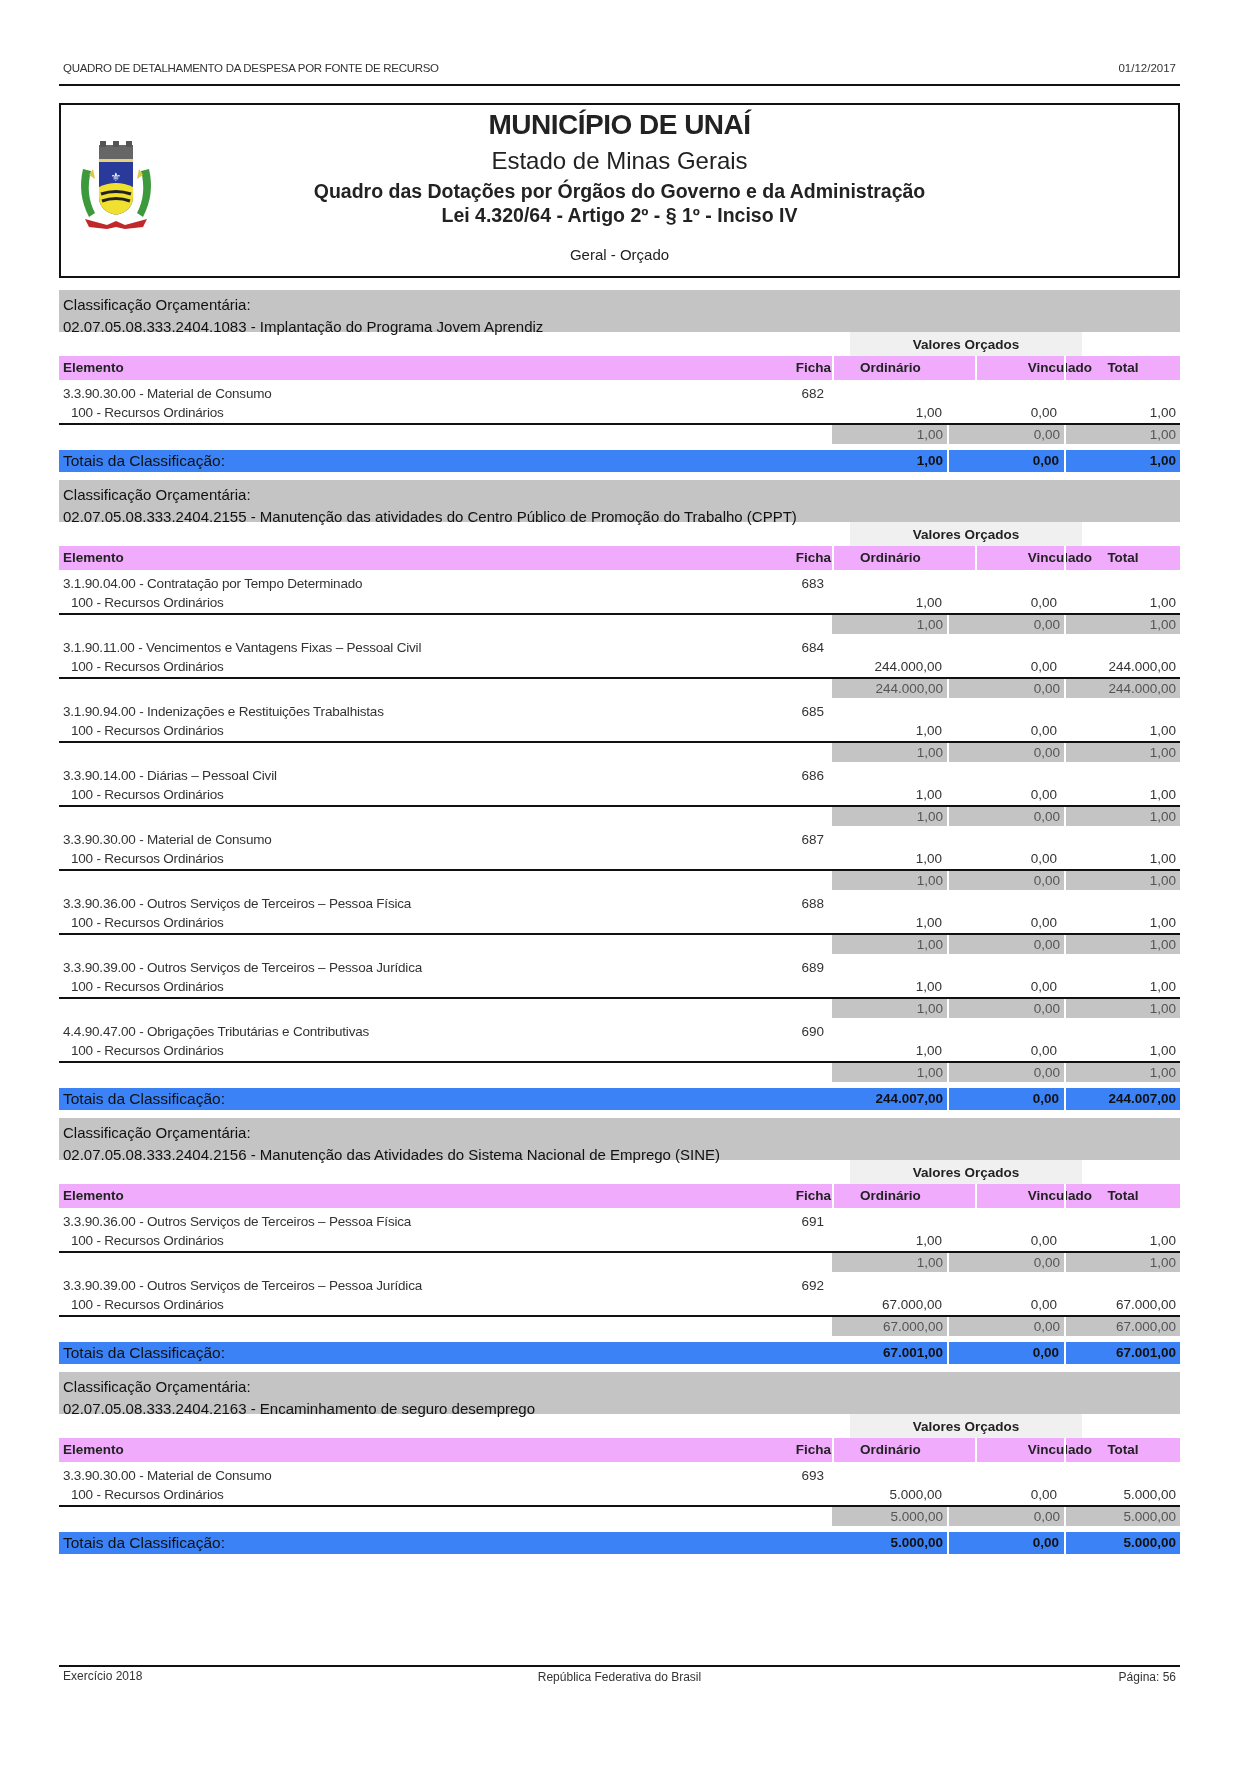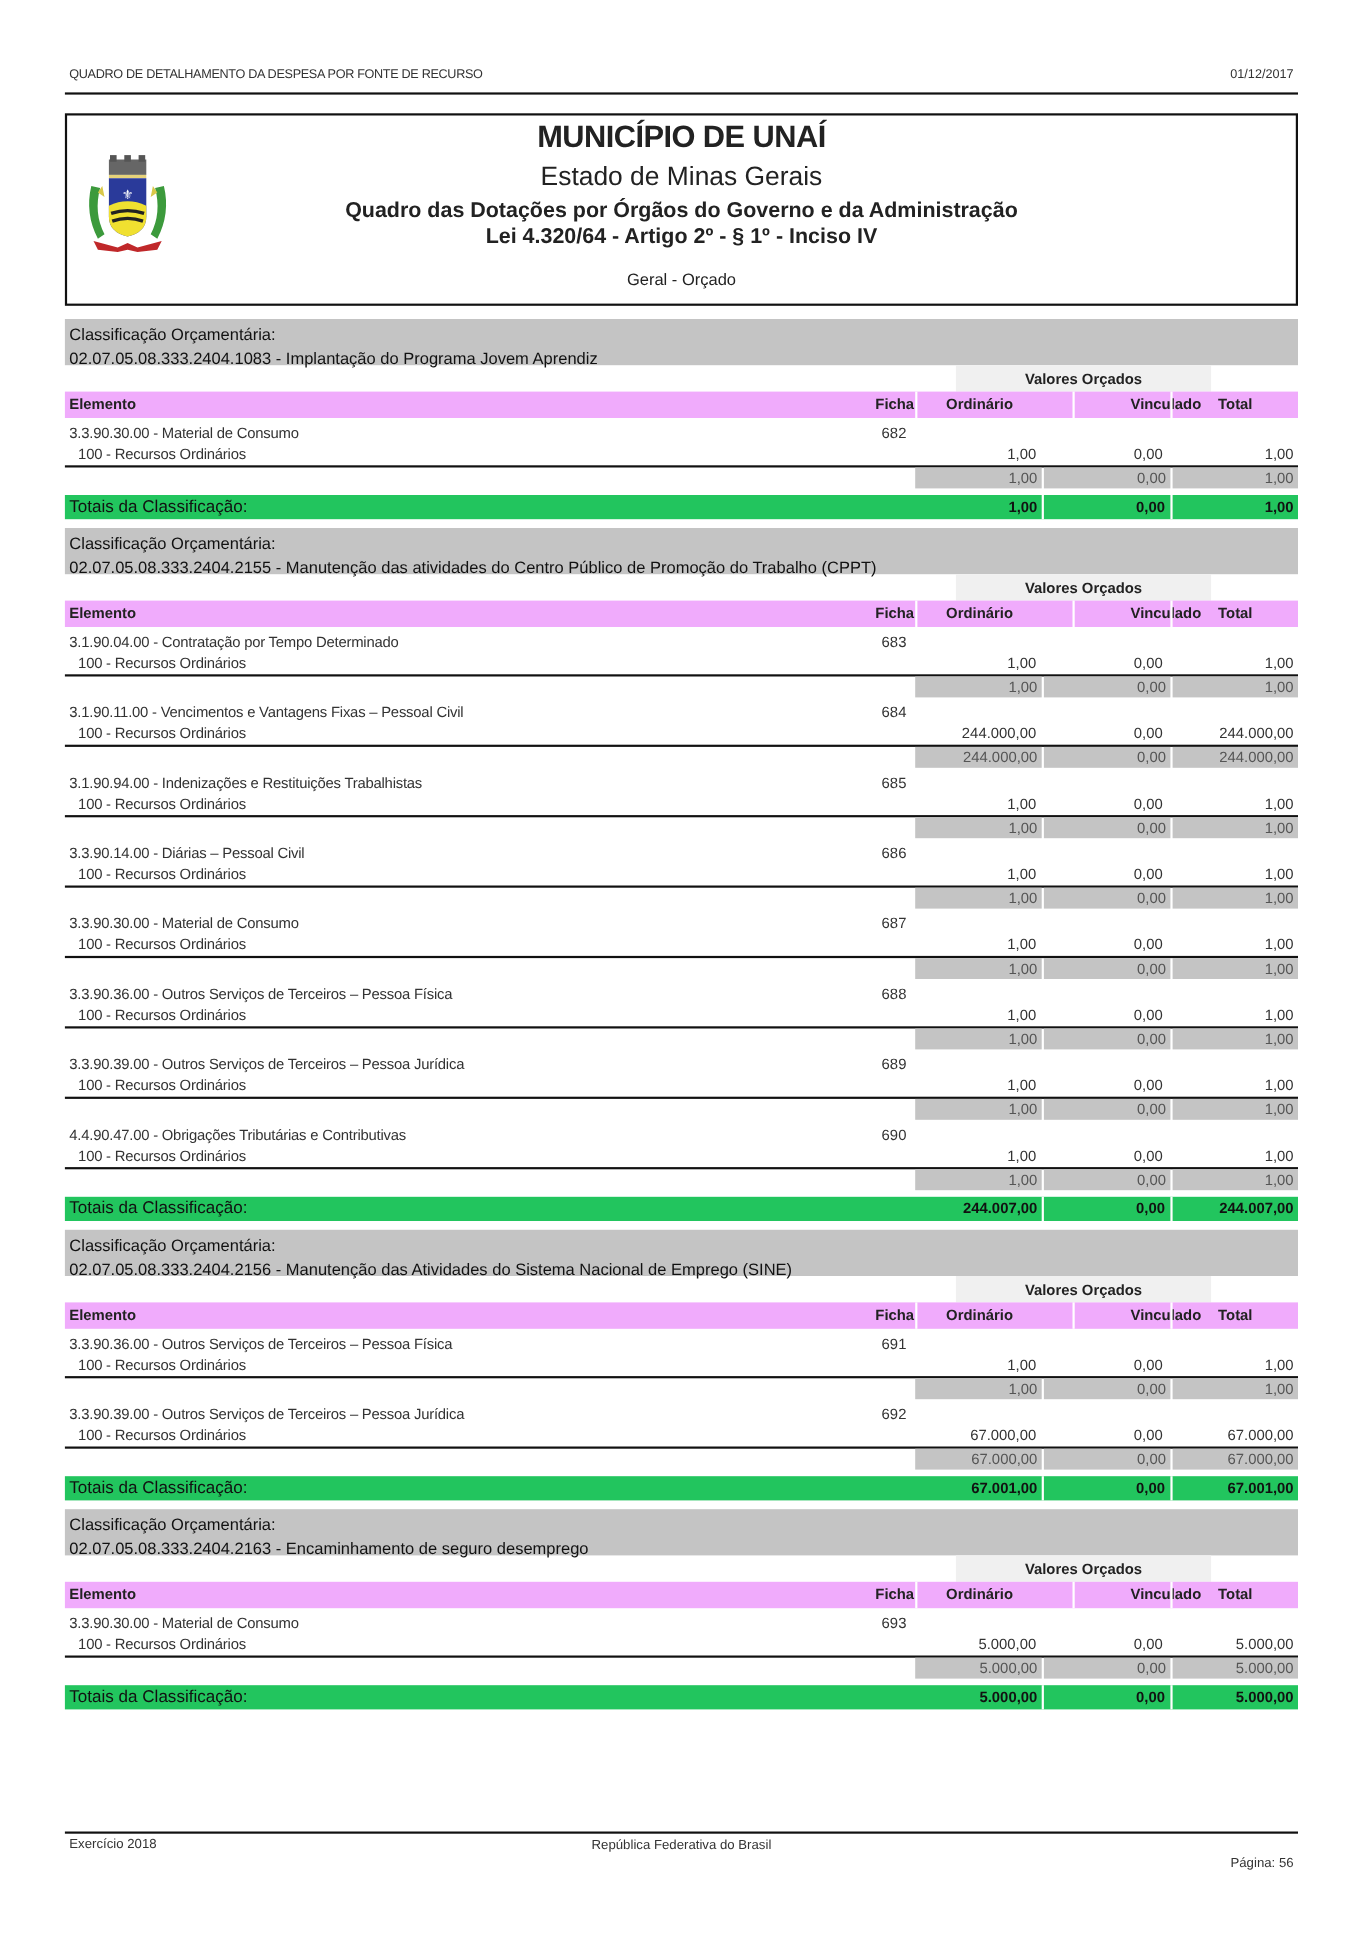--- a/index.html
+++ b/index.html
@@ -14,54 +14,54 @@
   .h1 { top:4px; font-size:28px; font-weight:bold; letter-spacing:-0.5px; }
   .h2 { top:42px; font-size:24px; }
   .h3 { top:75px; font-size:19.5px; font-weight:bold; }
   .h4 { top:99px; font-size:19.5px; font-weight:bold; }
   .h5 { top:141px; font-size:15px; }
 
   .content { position:absolute; left:59px; top:290px; width:1121px; }
   .cls-head { background:#c4c4c4; padding:4px 4px 2px 4px; font-size:15px; line-height:22px; color:#111; height:40px; box-sizing:border-box; height:42px; }
   .row { position:relative; height:20px; font-size:13.5px; }
   .vo-row { height:24px; }
-  .vo { position:absolute; left:810px; width:232px; height:24px; background:#f0f0f0; text-align:center; font-weight:bold; font-size:13.5px; line-height:26px; }
+  .vo { position:absolute; left:791px; width:232px; height:24px; background:#f0f0f0; text-align:center; font-weight:bold; font-size:13.5px; line-height:26px; }
   .colhead { height:24px; background:#f0abfc; font-weight:bold; font-size:13.5px; line-height:24px; }
   .colhead .cell { position:absolute; top:0; }
   .c-el { left:4px; }
   .c-fi { left:712px; width:60px; text-align:right; padding-right:0; }
   .c-or { left:773px; width:115px; text-align:center; border-left:2px solid #fff; box-sizing:border-box;}
   .c-vi { left:916px; width:117px; text-align:right; border-left:2px solid #fff; box-sizing:border-box;}
   .c-to { left:1005px; width:116px; text-align:center; border-left:2px solid #fff; box-sizing:border-box;}
   .item { position:relative; height:64px; }
   .item .desc { position:absolute; left:4px; top:6px; font-size:13.5px; color:#333; letter-spacing:-0.2px; }
   .item .fonte { position:absolute; left:12px; top:25px; font-size:13.5px; color:#333; letter-spacing:-0.2px; }
   .item .ficha { position:absolute; left:712px; width:53px; top:6px; text-align:right; font-size:13.5px; color:#333; }
   .item .v { position:absolute; top:25px; font-size:13.5px; color:#333; text-align:right; }
   .v-or { left:773px; width:110px; }
   .v-vi { left:888px; width:110px; }
   .v-to { left:1005px; width:112px; }
   .item .uline { position:absolute; left:0; top:43px; width:1121px; height:2px; background:#111; }
   .item .sub { position:absolute; top:45px; height:19px; background:#c4c4c4; font-size:13.5px; color:#555; text-align:right; line-height:19px; box-sizing:border-box; padding-right:4px; }
   .s-or { left:773px; width:115px; }
   .s-vi { left:890px; width:115px; }
   .s-to { left:1007px; width:114px; }
-  .tot { position:relative; height:22px; margin-top:6px; background:#22c55e; font-size:15.5px; line-height:22px; }
+  .tot { position:relative; height:22px; margin-top:6px; background:#3b82f6; font-size:15.5px; line-height:22px; }
   .tot .lbl { position:absolute; left:4px; color:#111; }
   .tot .t { position:absolute; top:0; text-align:right; font-weight:bold; font-size:13.5px; color:#111; }
   .t-or { left:773px; width:111px; }
   .t-vi { left:890px; width:110px; }
   .t-to { left:1007px; width:110px; }
   .tot .sep { position:absolute; top:0; width:2px; height:22px; background:#fff; }
   .section { margin-bottom:8px; }
   .rule-bot { position:absolute; left:59px; top:1665px; width:1121px; height:2px; background:#111; }
   .footer { position:absolute; left:59px; top:1669px; width:1121px; font-size:12px; color:#333; }
   .footer .l { position:absolute; left:4px; }
   .footer .c { position:absolute; left:0; width:100%; text-align:center; top:1px; }
-  .footer .r { position:absolute; right:4px; top:17px; }
+  .footer .r { position:absolute; right:4px; top:1px; }
 </style>
 </head>
 <body>
 
 <div class="topline">
   <span class="l">QUADRO DE DETALHAMENTO DA DESPESA POR FONTE DE RECURSO</span>
   <span class="r">01/12/2017</span>
 </div>
 <div class="rule-top"></div>
 

